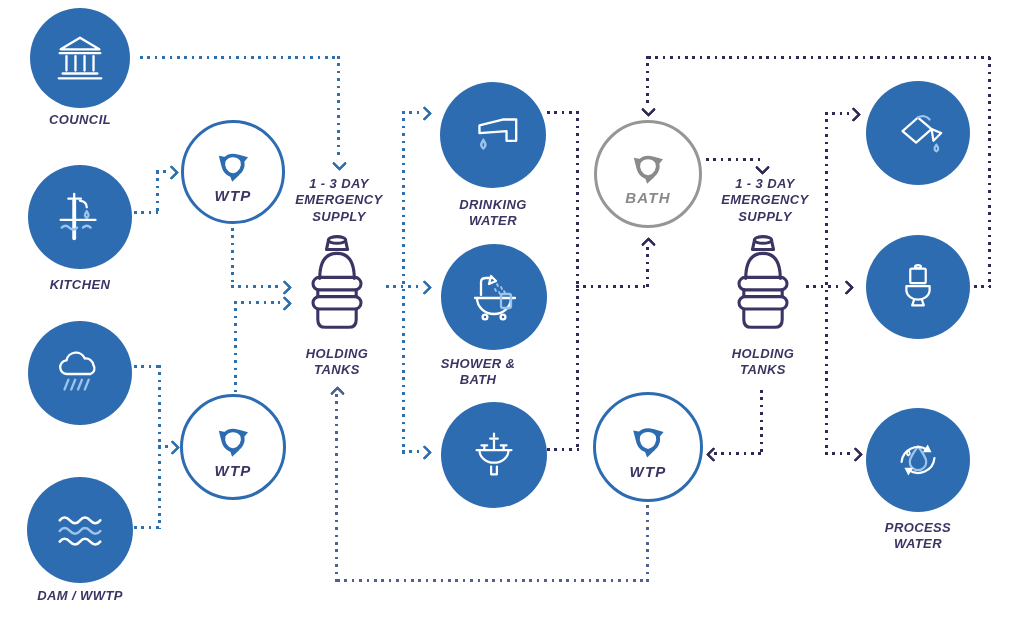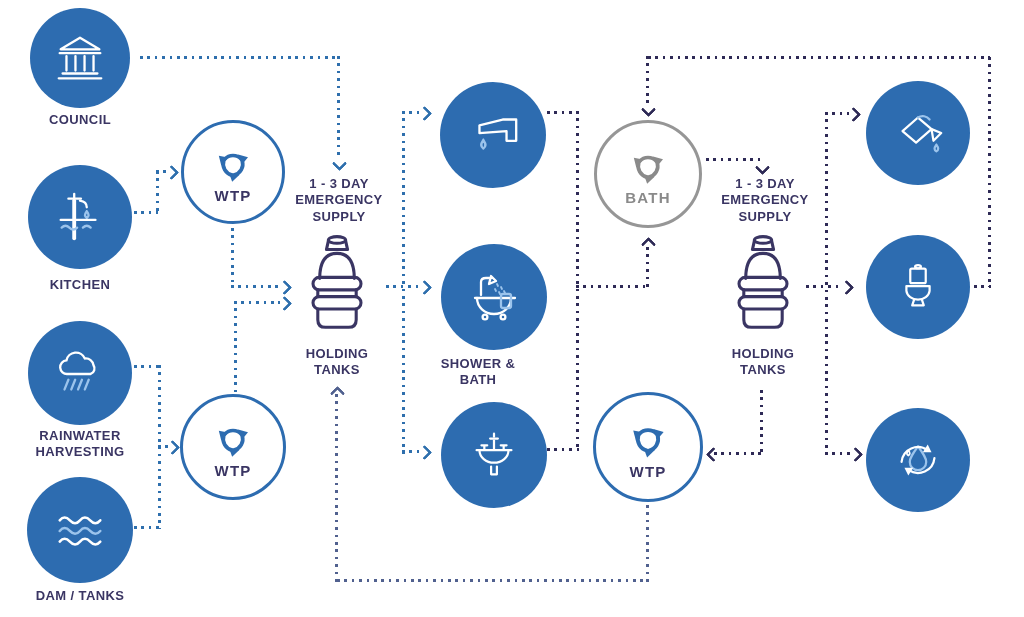--- a/index.html
+++ b/index.html
@@ -10,20 +10,21 @@
     --wwtp_gray:#969696;
     --wwtp_icon:#8a8a8a;
     --text_navy:#3a3563;
     --icon_light:#9cc4ec;
     --icon_white:#ffffff;
   }
   html,body{margin:0;padding:0;background:#fff;}
   #canvas{
     position:relative;width:1024px;height:617px;background:#ffffff;overflow:hidden;
     font-family:"Liberation Sans", sans-serif;
+    font-style:italic;
   }
   .circle{
     position:absolute;border-radius:50%;display:flex;flex-direction:column;
     align-items:center;justify-content:center;box-sizing:border-box;
   }
   .c-fill{background:var(--circle_blue);color:var(--icon_white);}
   .c-ring{background:#fff;border:3px solid var(--circle_blue);color:var(--circle_blue);}
   .c-ring.gray{border-color:var(--wwtp_gray);color:var(--wwtp_icon);}
   .lbl{
     position:absolute;text-align:center;color:var(--text_navy);
@@ -168,30 +169,29 @@
     <svg class="icon" width="58" height="58" viewBox="0 0 60 60" fill="none" stroke="#fff" stroke-width="2.4" stroke-linecap="round" stroke-linejoin="round">
       <path d="M17,31 a7,7 0 0 1 -1,-14 a10,10 0 0 1 19,-2 a8,8 0 0 1 9,7 a6,6 0 0 1 -3,9 z"></path>
       <g stroke="#9cc4ec">
         <line x1="18" y1="37" x2="14" y2="47"></line>
         <line x1="25" y1="37" x2="21" y2="47"></line>
         <line x1="32" y1="37" x2="28" y2="47"></line>
         <line x1="39" y1="37" x2="35" y2="47"></line>
       </g>
     </svg>
   </div>
-  <div class="lbl" style="left:15px;top:428px;width:130px">RAINWATER HARVESTING</div>
 
   <div class="circle c-fill" style="left:27px;top:477px;width:106px;height:106px">
     <svg class="icon" width="58" height="58" viewBox="0 0 60 60" fill="none" stroke-width="2.6" stroke-linecap="round">
       <path d="M9,20 q5,-6 10.5,0 t10.5,0 t10.5,0 t10.5,0" stroke="#fff"></path>
       <path d="M9,31 q5,-6 10.5,0 t10.5,0 t10.5,0 t10.5,0" stroke="#9cc4ec"></path>
       <path d="M9,42 q5,-6 10.5,0 t10.5,0 t10.5,0 t10.5,0" stroke="#fff"></path>
     </svg>
   </div>
-  <div class="lbl" style="left:10px;top:588px;width:140px">DAM / TANKS</div>
+  <div class="lbl" style="left:10px;top:588px;width:140px">DAM / WWTP</div>
 
   <div class="circle c-ring" style="left:181px;top:120px;width:104px;height:104px">
     <svg class="icon" width="50" height="50" viewBox="0 0 60 60">
         <use href="#recycle-glyph"></use>
       </svg>
     <div class="wtp-txt">WTP</div>
   </div>
   <div class="circle c-ring" style="left:180px;top:394px;width:106px;height:106px">
     <svg class="icon" width="50" height="50" viewBox="0 0 60 60">
         <use href="#recycle-glyph"></use>
@@ -234,20 +234,21 @@
     <path d="M30,78 V89 Q30,97 38,97 H62 Q70,97 70,89 V78"></path>
   </svg>
   <div class="lbl" style="left:713px;top:346px;width:100px">HOLDING TANKS</div>
 
   <div class="circle c-fill" style="left:440px;top:82px;width:106px;height:106px">
     <svg class="icon" width="58" height="58" viewBox="0 0 60 60" fill="none" stroke="#fff" stroke-width="2.4" stroke-linecap="round" stroke-linejoin="round">
       <path d="M16,20 L40,14 H54 V36 H44 V26 L16,28 Z"></path>
       <path d="M20,35 c3,4.5 3,7 0,9 c-3,-2 -3,-4.5 0,-9" stroke="#9cc4ec"></path>
     </svg>
   </div>
+  <div class="lbl" style="left:443px;top:197px;width:100px">DRINKING WATER</div>
 
   <div class="circle c-fill" style="left:441px;top:244px;width:106px;height:106px">
     <svg class="icon" width="60" height="60" viewBox="0 0 60 60" fill="none" stroke="#fff" stroke-width="2.3" stroke-linecap="round" stroke-linejoin="round">
       <path d="M17,28 v-13 q0,-4 5,-4 h3"></path>
       <path d="M27,9 l5,5 l-7,3 z"></path>
       <g stroke="#9cc4ec" stroke-width="1.8">
         <line x1="33" y1="17" x2="34" y2="19"></line>
           <line x1="37" y1="20" x2="38" y2="22"></line>
         <line x1="31" y1="22" x2="32" y2="24"></line>
           <line x1="35" y1="25" x2="36" y2="27"></line>
@@ -296,14 +297,15 @@
   <div class="circle c-fill" style="left:866px;top:408px;width:104px;height:104px">
     <svg class="icon" width="58" height="58" viewBox="0 0 60 60" fill="none" stroke="#fff" stroke-width="2.3" stroke-linecap="round" stroke-linejoin="round">
       <path d="M30,16 c5.5,7.5 8.5,11.5 8.5,16 a8.5,8.5 0 0 1 -17,0 c0,-4.5 3,-8.5 8.5,-16 z" stroke="#9cc4ec"></path>
       <path d="M13,32 a17,17 0 0 1 27,-12"></path>
       <polygon points="40,14 44,22 35,22" fill="#fff" stroke="none"></polygon>
       <path d="M47,28 a17,17 0 0 1 -27,12"></path>
       <polygon points="20,46 16,38 25,38" fill="#fff" stroke="none"></polygon>
       <path d="M20,20 c2,2.6 2,4.2 0,5.4 c-2,-1.2 -2,-2.8 0,-5.4" stroke-width="1.8"></path>
     </svg>
   </div>
+  <div class="lbl" style="left:868px;top:520px;width:100px">PROCESS WATER</div>
 
 </div>
 
 </body></html>

